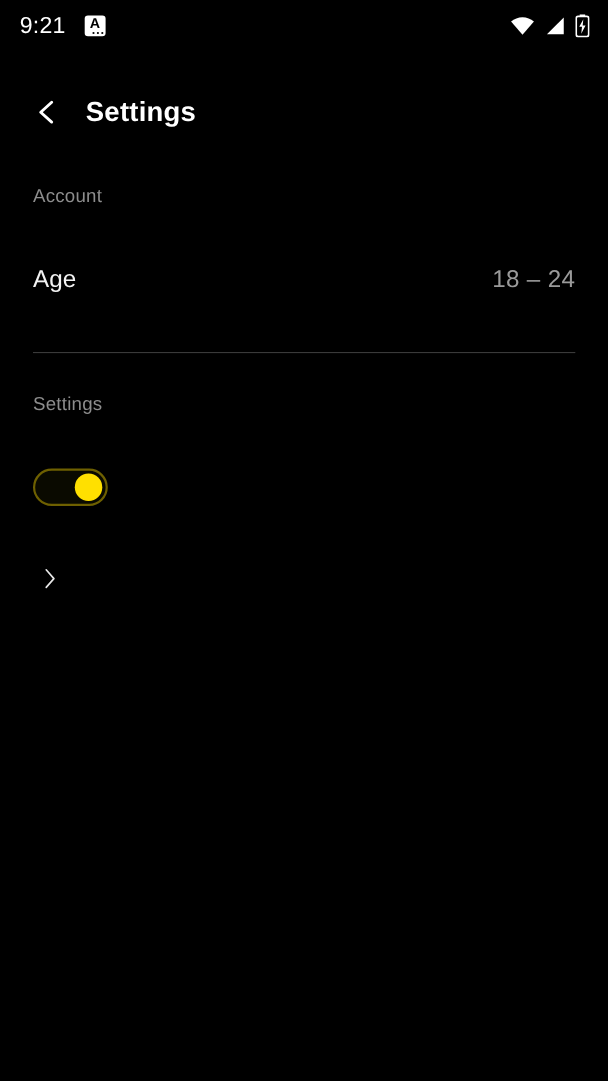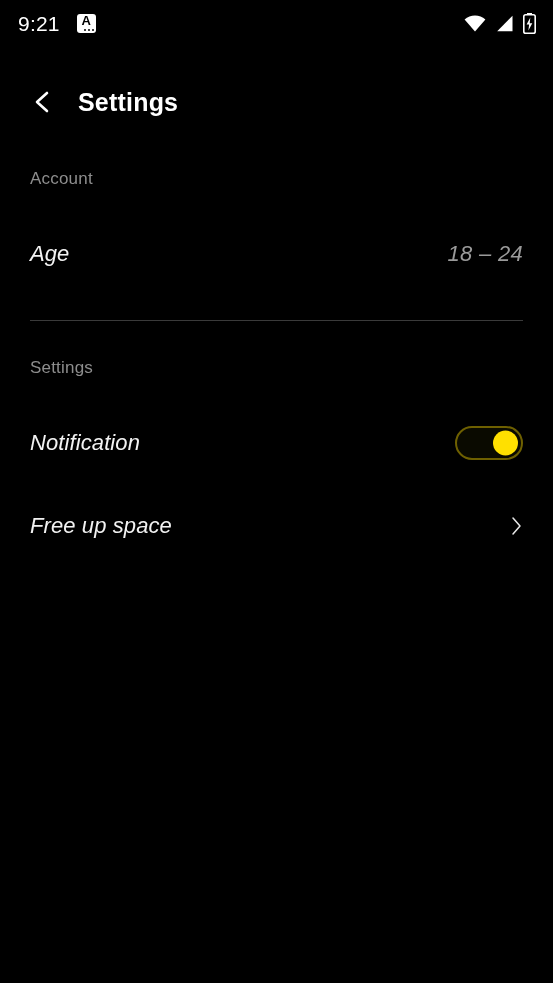--- a/index.html
+++ b/index.html
@@ -133,21 +133,20 @@
     line-height: 1;
   }
   .row {
     height: 56px;
     display: flex;
     align-items: center;
     justify-content: space-between;
     padding: 0 30px;
     box-sizing: border-box;
     cursor: pointer;
-    font-style: italic;
   }
   .row-label {
     color: #f2f2f2;
     font-size: 22px;
     letter-spacing: 0.1px;
     line-height: 1;
   }
   .row-value {
     color: #9a9a9a;
     font-size: 22px;
@@ -257,29 +256,27 @@
     </div>
 
     <div class="sp-4"></div>
     <div class="divider"></div>
 
     <div class="sp-4"></div>
     <div class="section-label">Settings</div>
 
     <div class="sp-2"></div>
     <div class="row">
-      <span class="row-label">Notification</span>
       <span class="toggle">
         <span class="thumb"></span>
       </span>
     </div>
 
     <div class="sp-5"></div>
     <div class="row">
-      <span class="row-label">Free up space</span>
       <span class="chevron-right">
         <svg class="icon-svg" width="13" height="20" viewBox="0 0 13 20">
           <polyline points="3,2 10,10 3,18" fill="none" stroke="#e8e8e8" stroke-width="1.5" stroke-linecap="round" stroke-linejoin="round"></polyline>
         </svg>
       </span>
     </div>
 
     <div class="sp-6"></div>
 
   </div>

